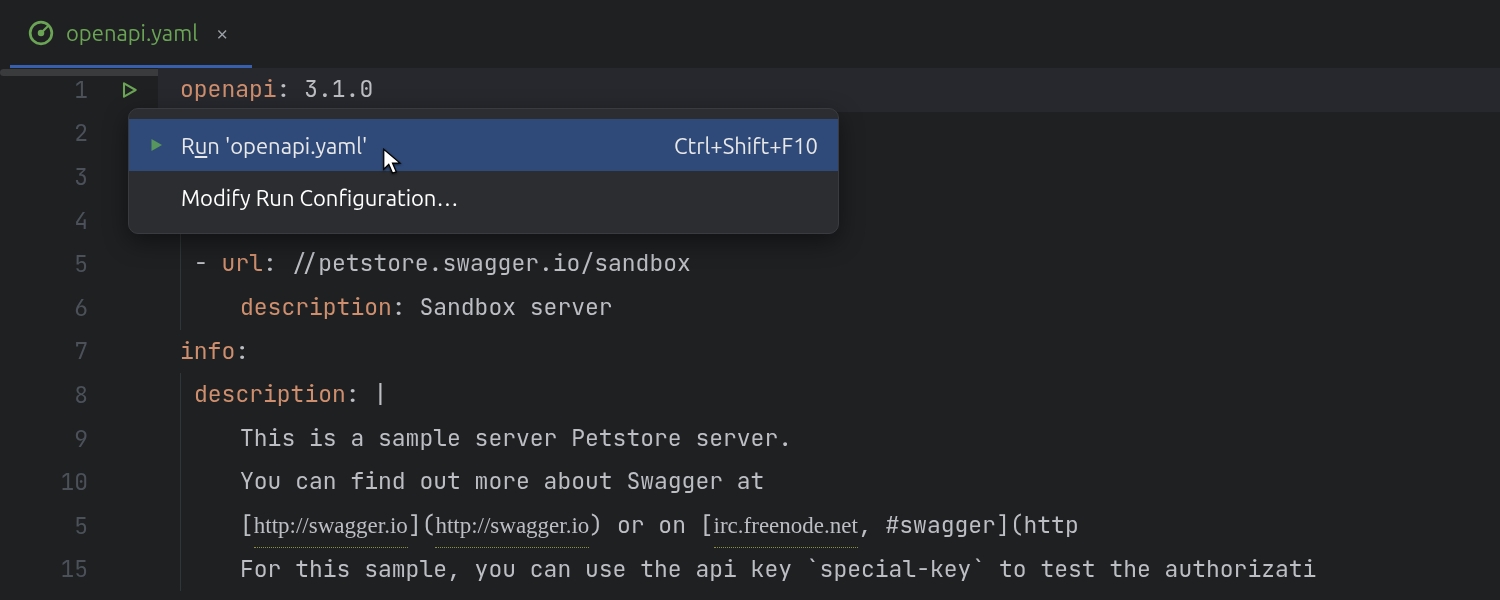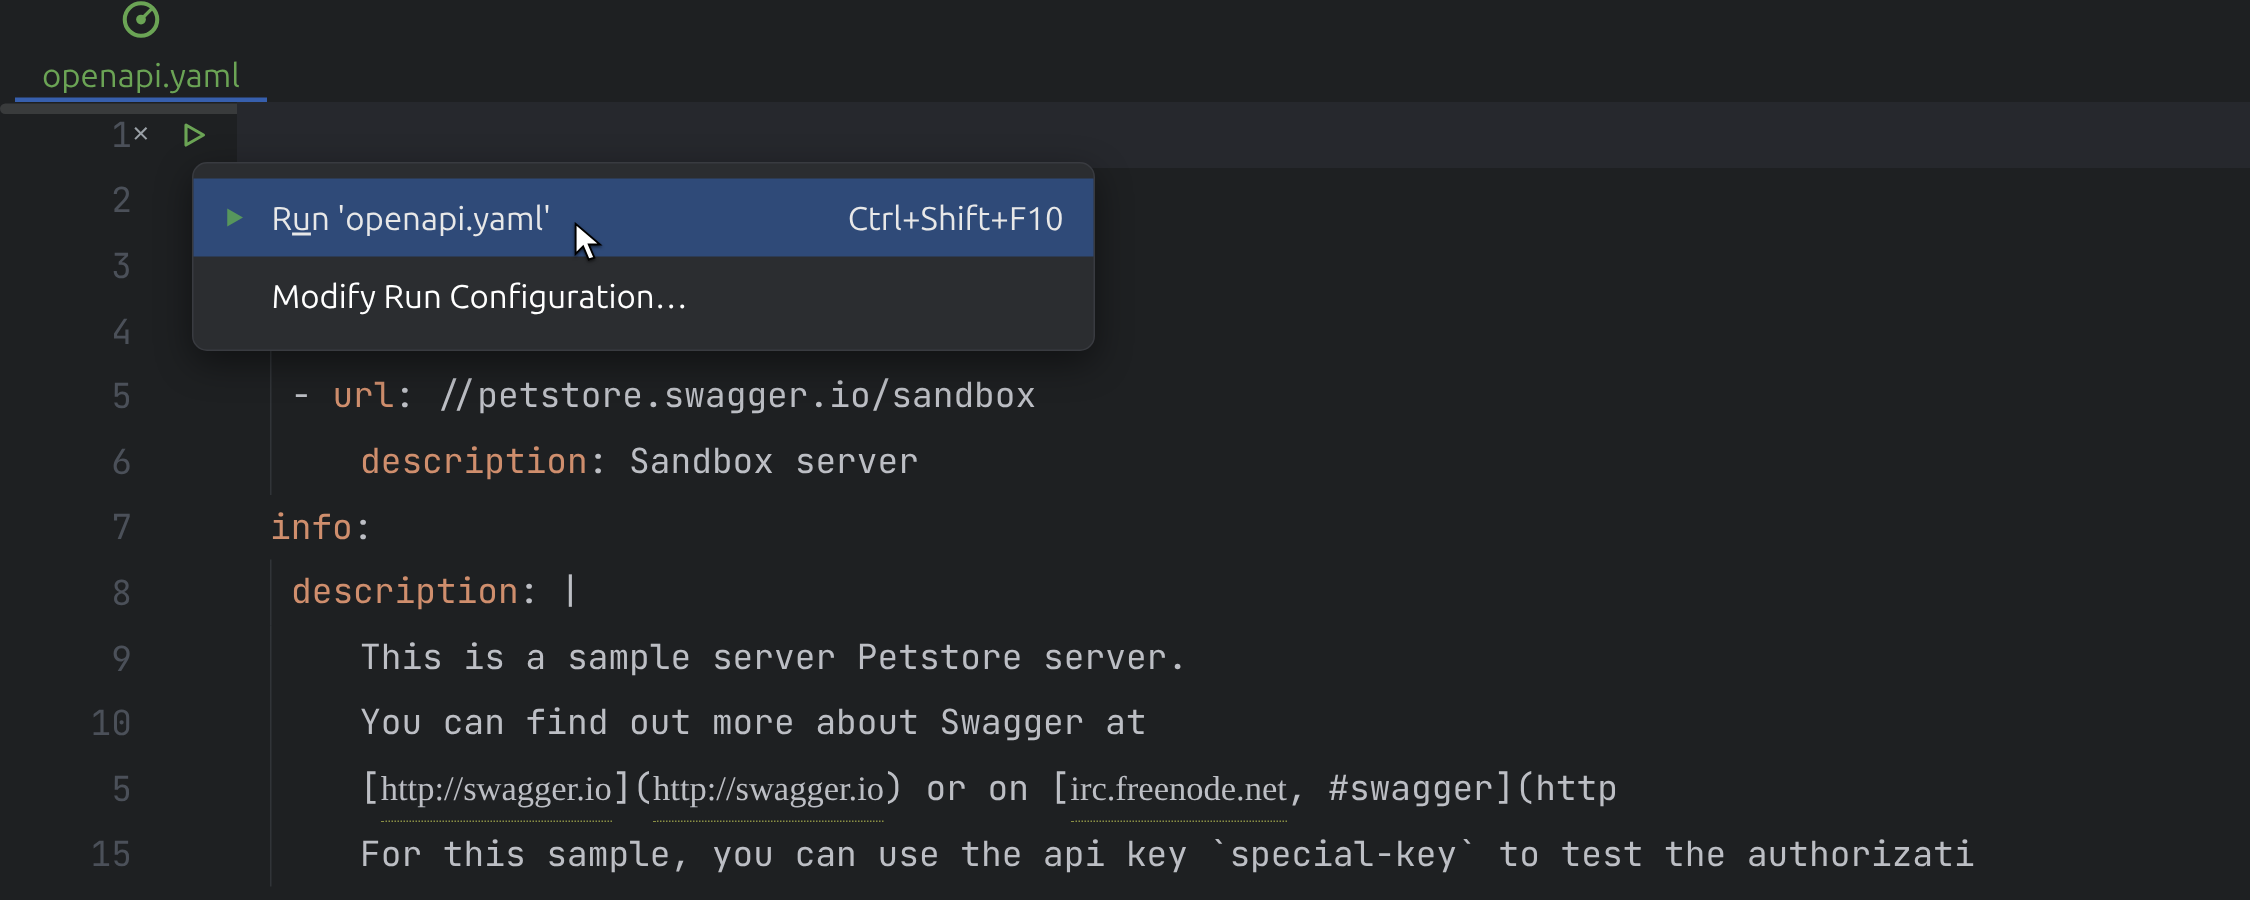--- a/index.html
+++ b/index.html
@@ -23,21 +23,20 @@
       padding-left: 10px;
     }
     .tab {
       display: flex;
       align-items: center;
       gap: 12px;
       padding: 0 18px;
       height: 100%;
       border-bottom: 3px solid #375fad;
       cursor: pointer;
-      flex-direction: column;
     }
     .tab-icon svg { width: 26px; height: 26px; display: block; }
     .tab-title { color: #6ba455; font-size: 22px; }
     .tab-close { color: #9aa0a6; font-size: 22px; padding: 0 6px; cursor: pointer; }
 
     
     .editor {
       display: flex;
       flex-direction: column;
       position: relative;
@@ -119,21 +118,21 @@
       height: 7px;
       background: rgba(255,255,255,0.12);
       border-radius: 4px;
     }
 
     
     .context-menu {
       position: absolute;
       top: 108px;
       left: 128px;
-      width: 602px;
+      width: 711px;
       background: #2b2d30;
       border: 1px solid #393b40;
       border-radius: 10px;
       box-shadow: 0 8px 24px rgba(0,0,0,0.45);
       padding: 10px 0;
       z-index: 10;
     }
     .menu-item {
       display: flex;
       align-items: center;
@@ -196,20 +195,21 @@
 
 <div class="editor" id="editor">
     <div class="code-row">
       <div class="current-line-bg"></div>
       <div class="gutter">1</div>
       <div class="gutter-icons">
         <svg viewBox="0 0 24 24">
           <path d="M6 4 L20 12 L6 20 Z" fill="none" stroke="#6ba455" stroke-width="2.5" stroke-linejoin="round"></path>
         </svg>
       </div>
+      <div class="code-text"><span class="pad" style="width: 22px;"></span><span class="tk-key">openapi</span><span class="tk-txt">: 3.1.0</span></div>
     </div>
     <div class="code-row">
       <div class="gutter">2</div>
       <div class="gutter-icons"></div>
       <div class="code-text"><span class="pad" style="width: 22px;"></span></div>
     </div>
     <div class="code-row">
       <div class="gutter">3</div>
       <div class="gutter-icons"></div>
       <div class="code-text"><span class="pad" style="width: 22px;"></span></div>

